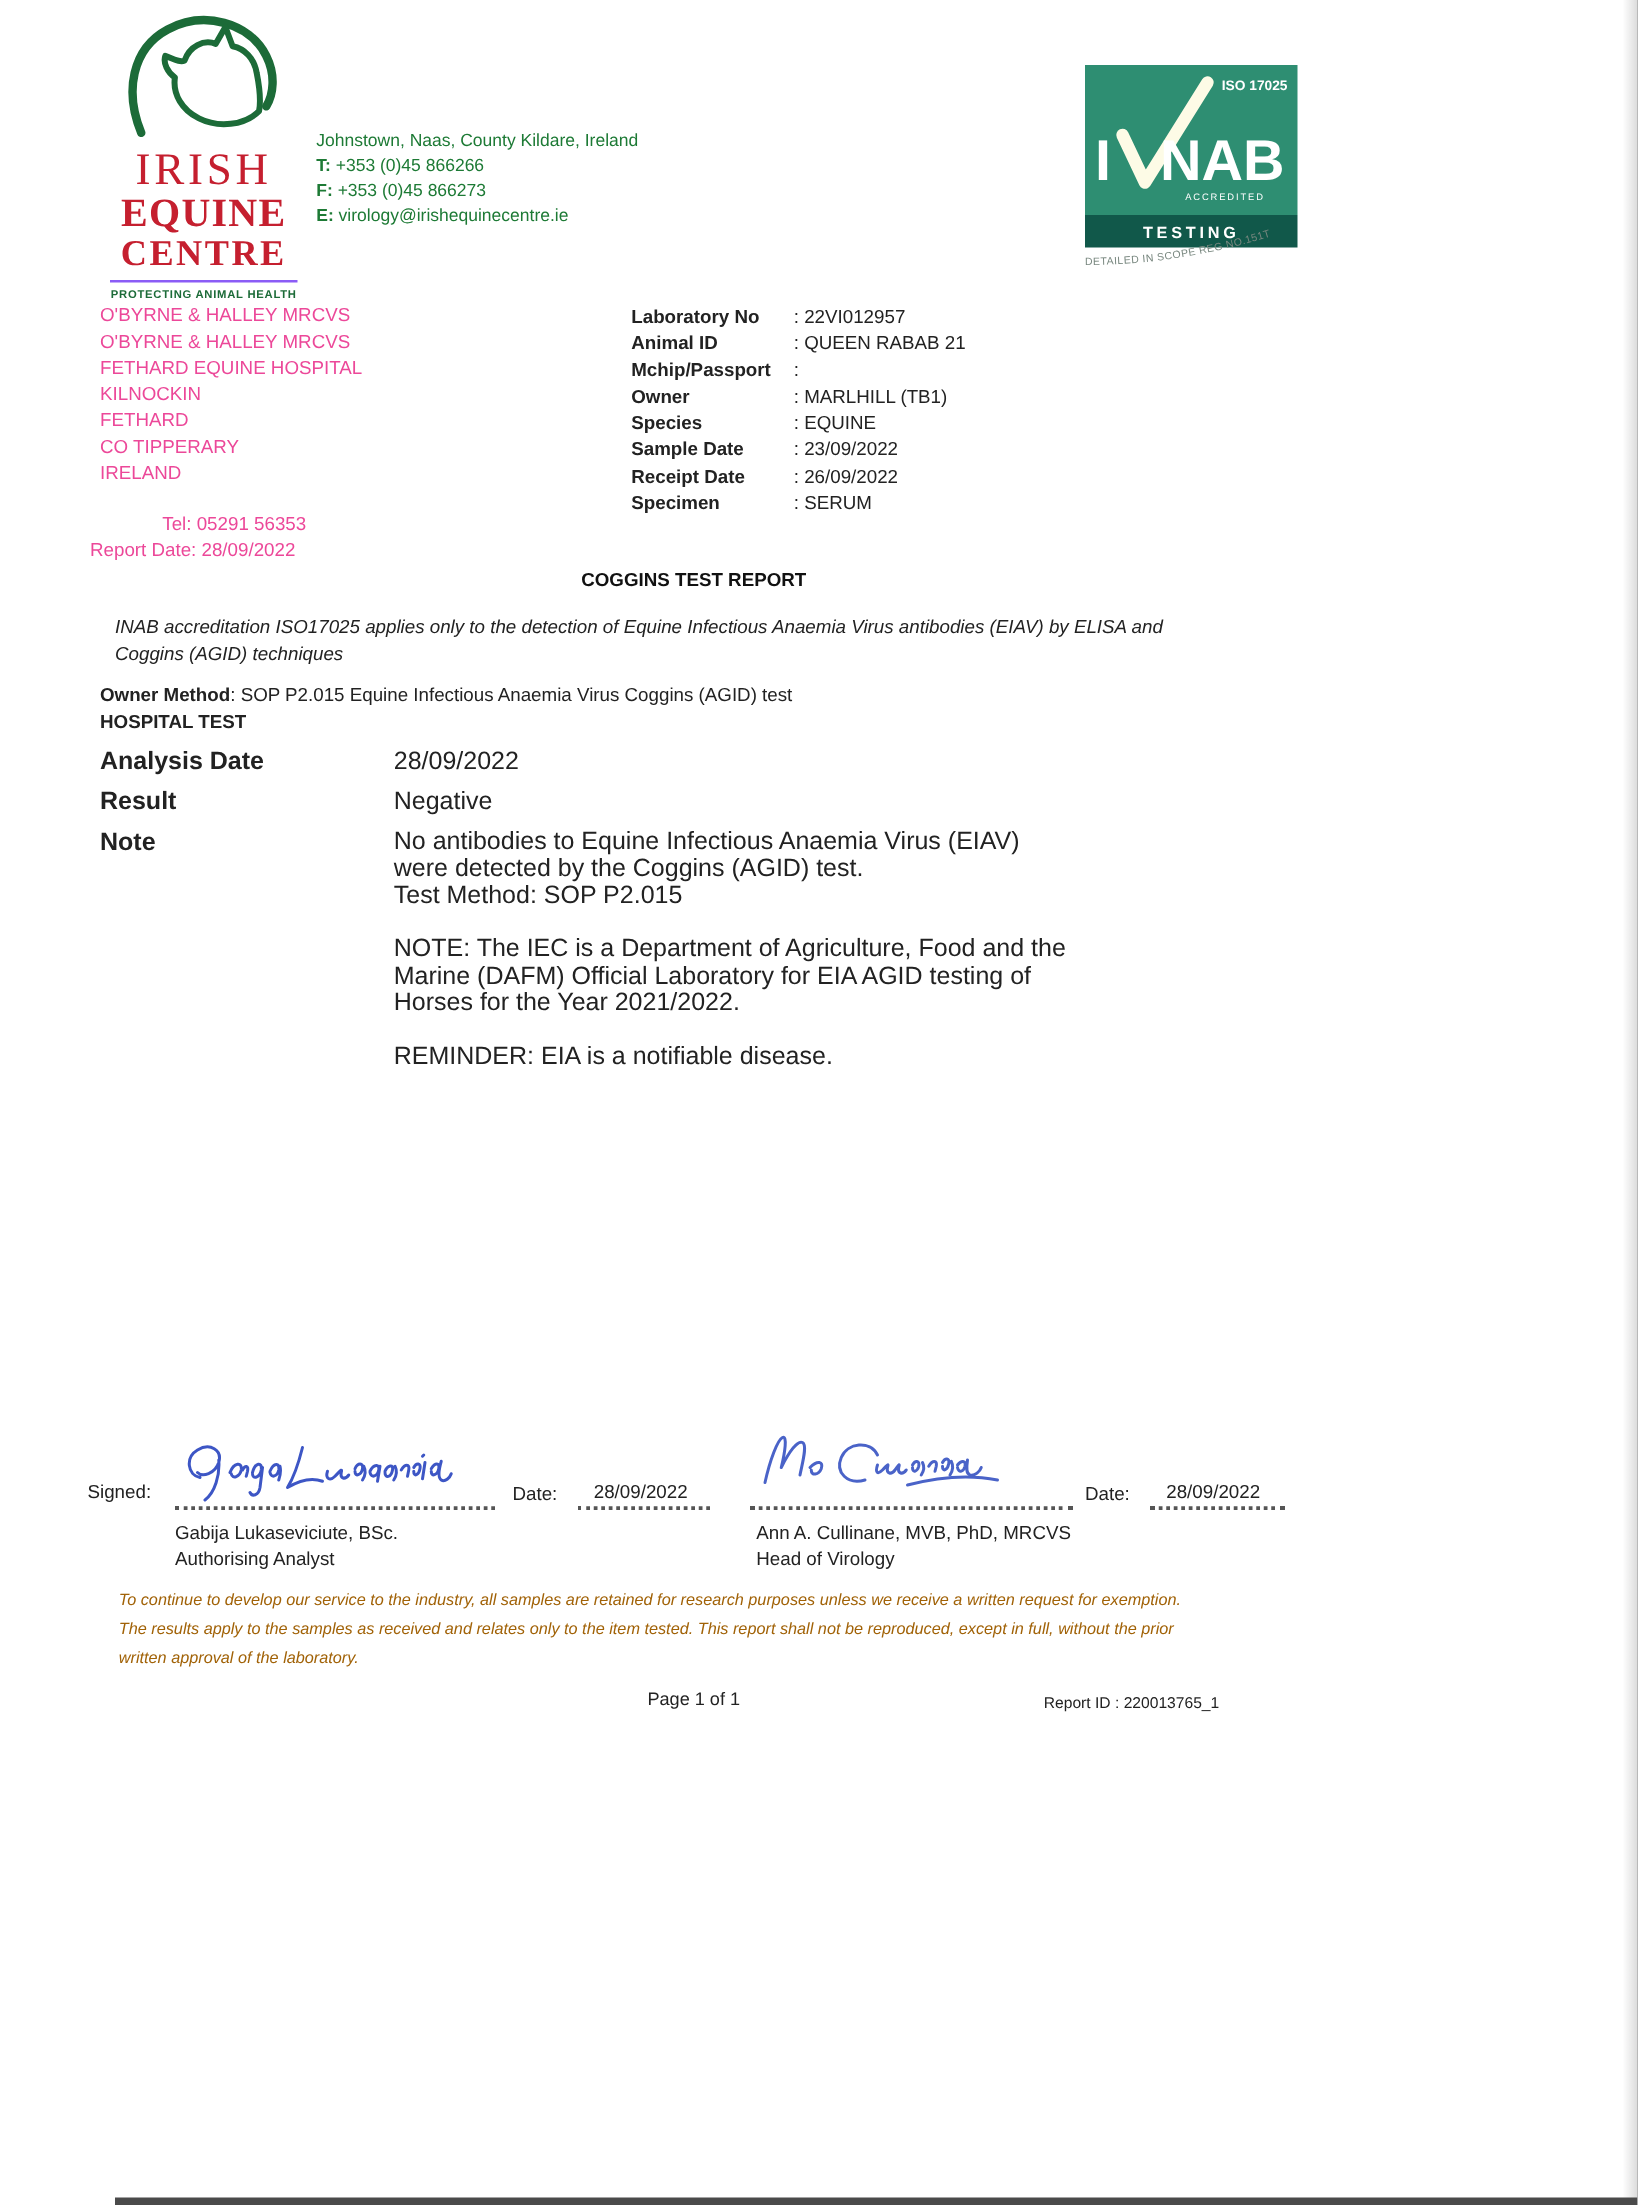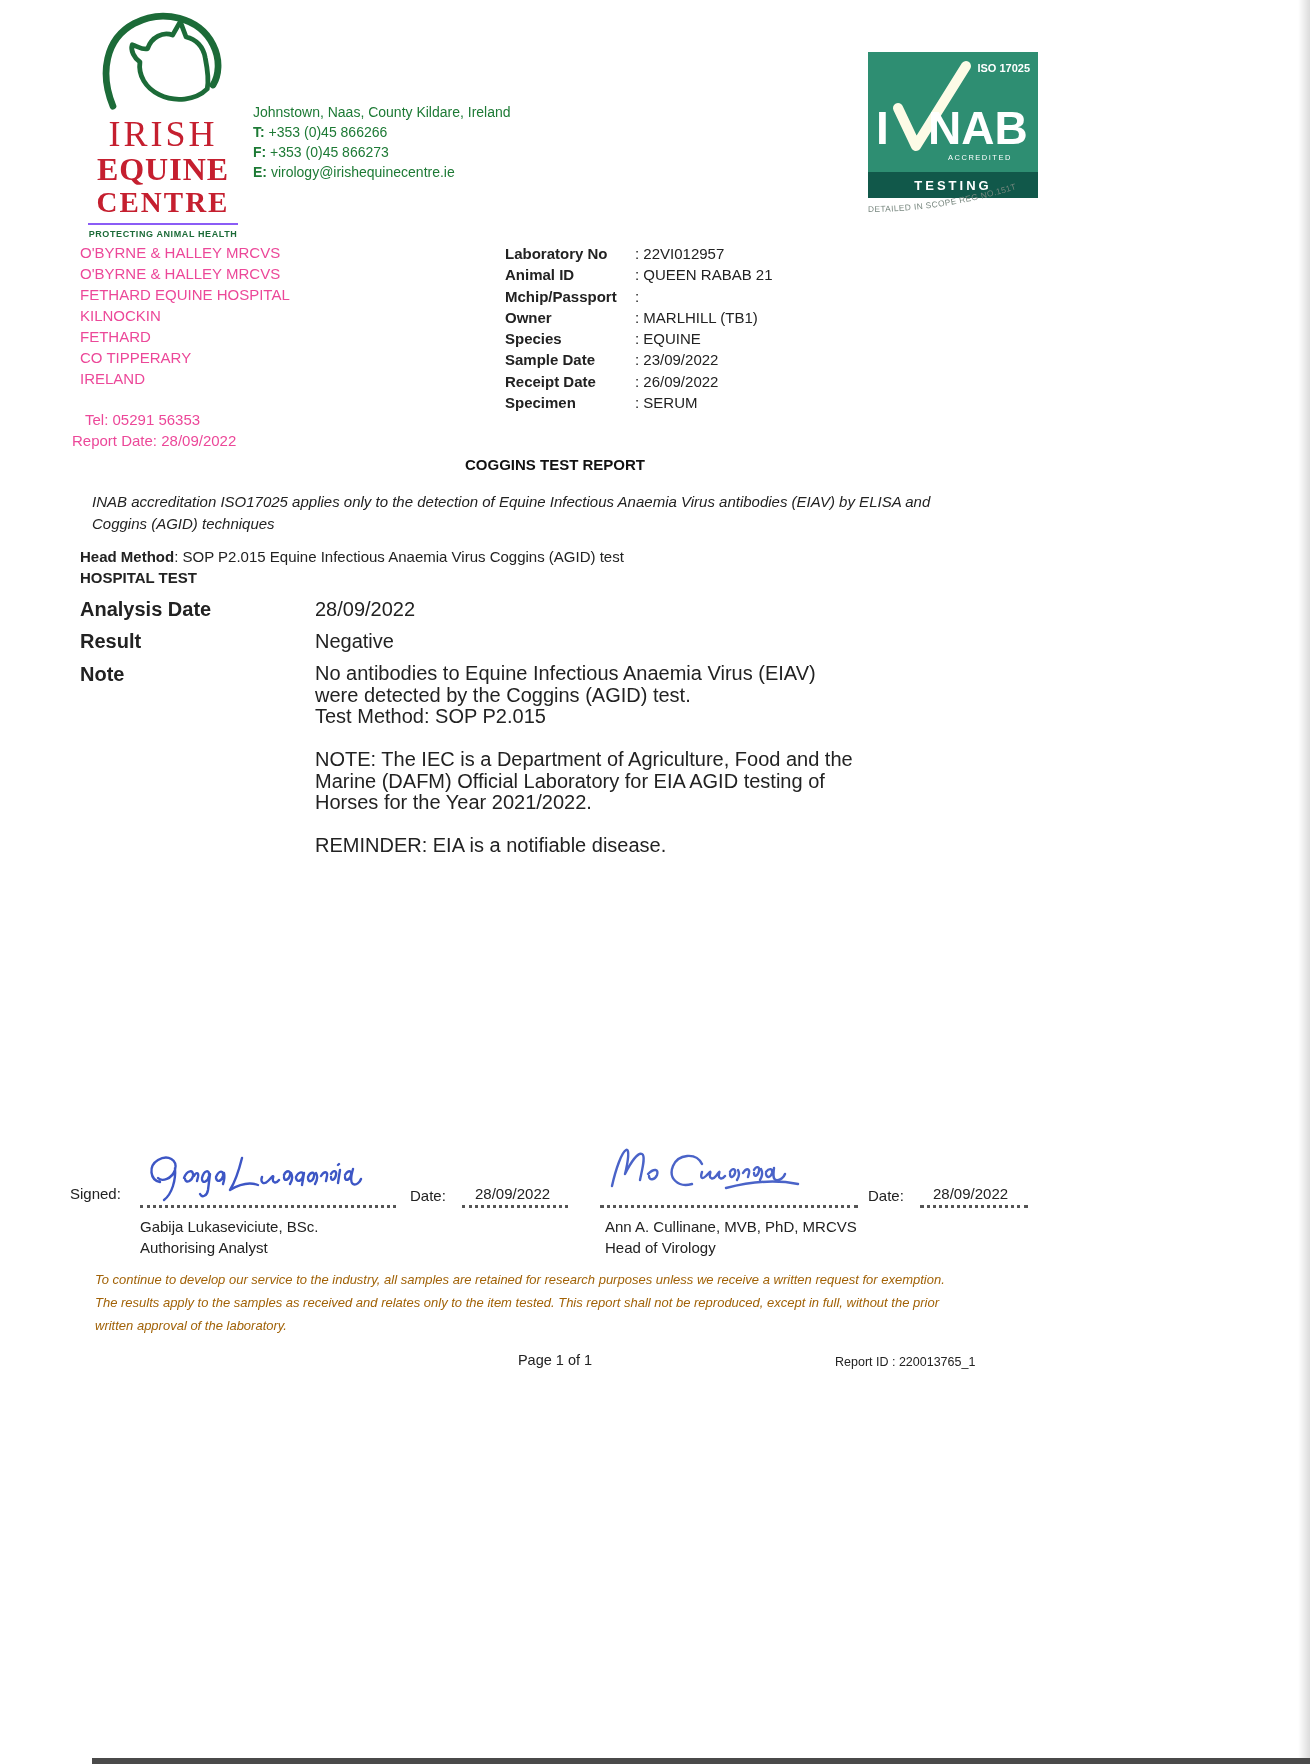--- a/index.html
+++ b/index.html
@@ -109,21 +109,21 @@
 
   <div class="abs recipient">
     <div>O'BYRNE &amp; HALLEY MRCVS</div>
     <div>O'BYRNE &amp; HALLEY MRCVS</div>
     <div>FETHARD EQUINE HOSPITAL</div>
     <div>KILNOCKIN</div>
     <div>FETHARD</div>
     <div>CO TIPPERARY</div>
     <div>IRELAND</div>
     <div class="gap"></div>
-    <div style="padding-left:5px;">Tel: 05291 56353</div>
+    <div style="padding-left:5px;text-align:center;">Tel: 05291 56353</div>
     <div style="margin-left:-8px;">Report Date: 28/09/2022</div>
   </div>
 
   <div class="abs sample">
     <div class="row">
       <span class="lbl">Laboratory No</span>
       <span class="val">: 22VI012957</span>
     </div>
     <div class="row">
       <span class="lbl">Animal ID</span>
@@ -154,21 +154,21 @@
       <span class="val">: SERUM</span>
     </div>
   </div>
 
   <div class="abs title">COGGINS TEST REPORT</div>
 
   <div class="abs accnote">INAB accreditation ISO17025 applies only to the detection of Equine Infectious Anaemia Virus antibodies (EIAV) by ELISA and Coggins (AGID) techniques</div>
 
   <div class="abs testmethod">
     <div>
-      <span class="b">Head Method</span><span>: SOP P2.015 Equine Infectious Anaemia Virus Coggins (AGID) test</span>
+      <span class="b">Owner Method</span><span>: SOP P2.015 Equine Infectious Anaemia Virus Coggins (AGID) test</span>
     </div>
     <div class="b">HOSPITAL TEST</div>
   </div>
 
   <div class="abs fieldrow" style="left:80px; top:598px;">
     <span class="flabel">Analysis Date</span>
     <span>28/09/2022</span>
   </div>
 
   <div class="abs fieldrow" style="left:80px; top:630px;">

